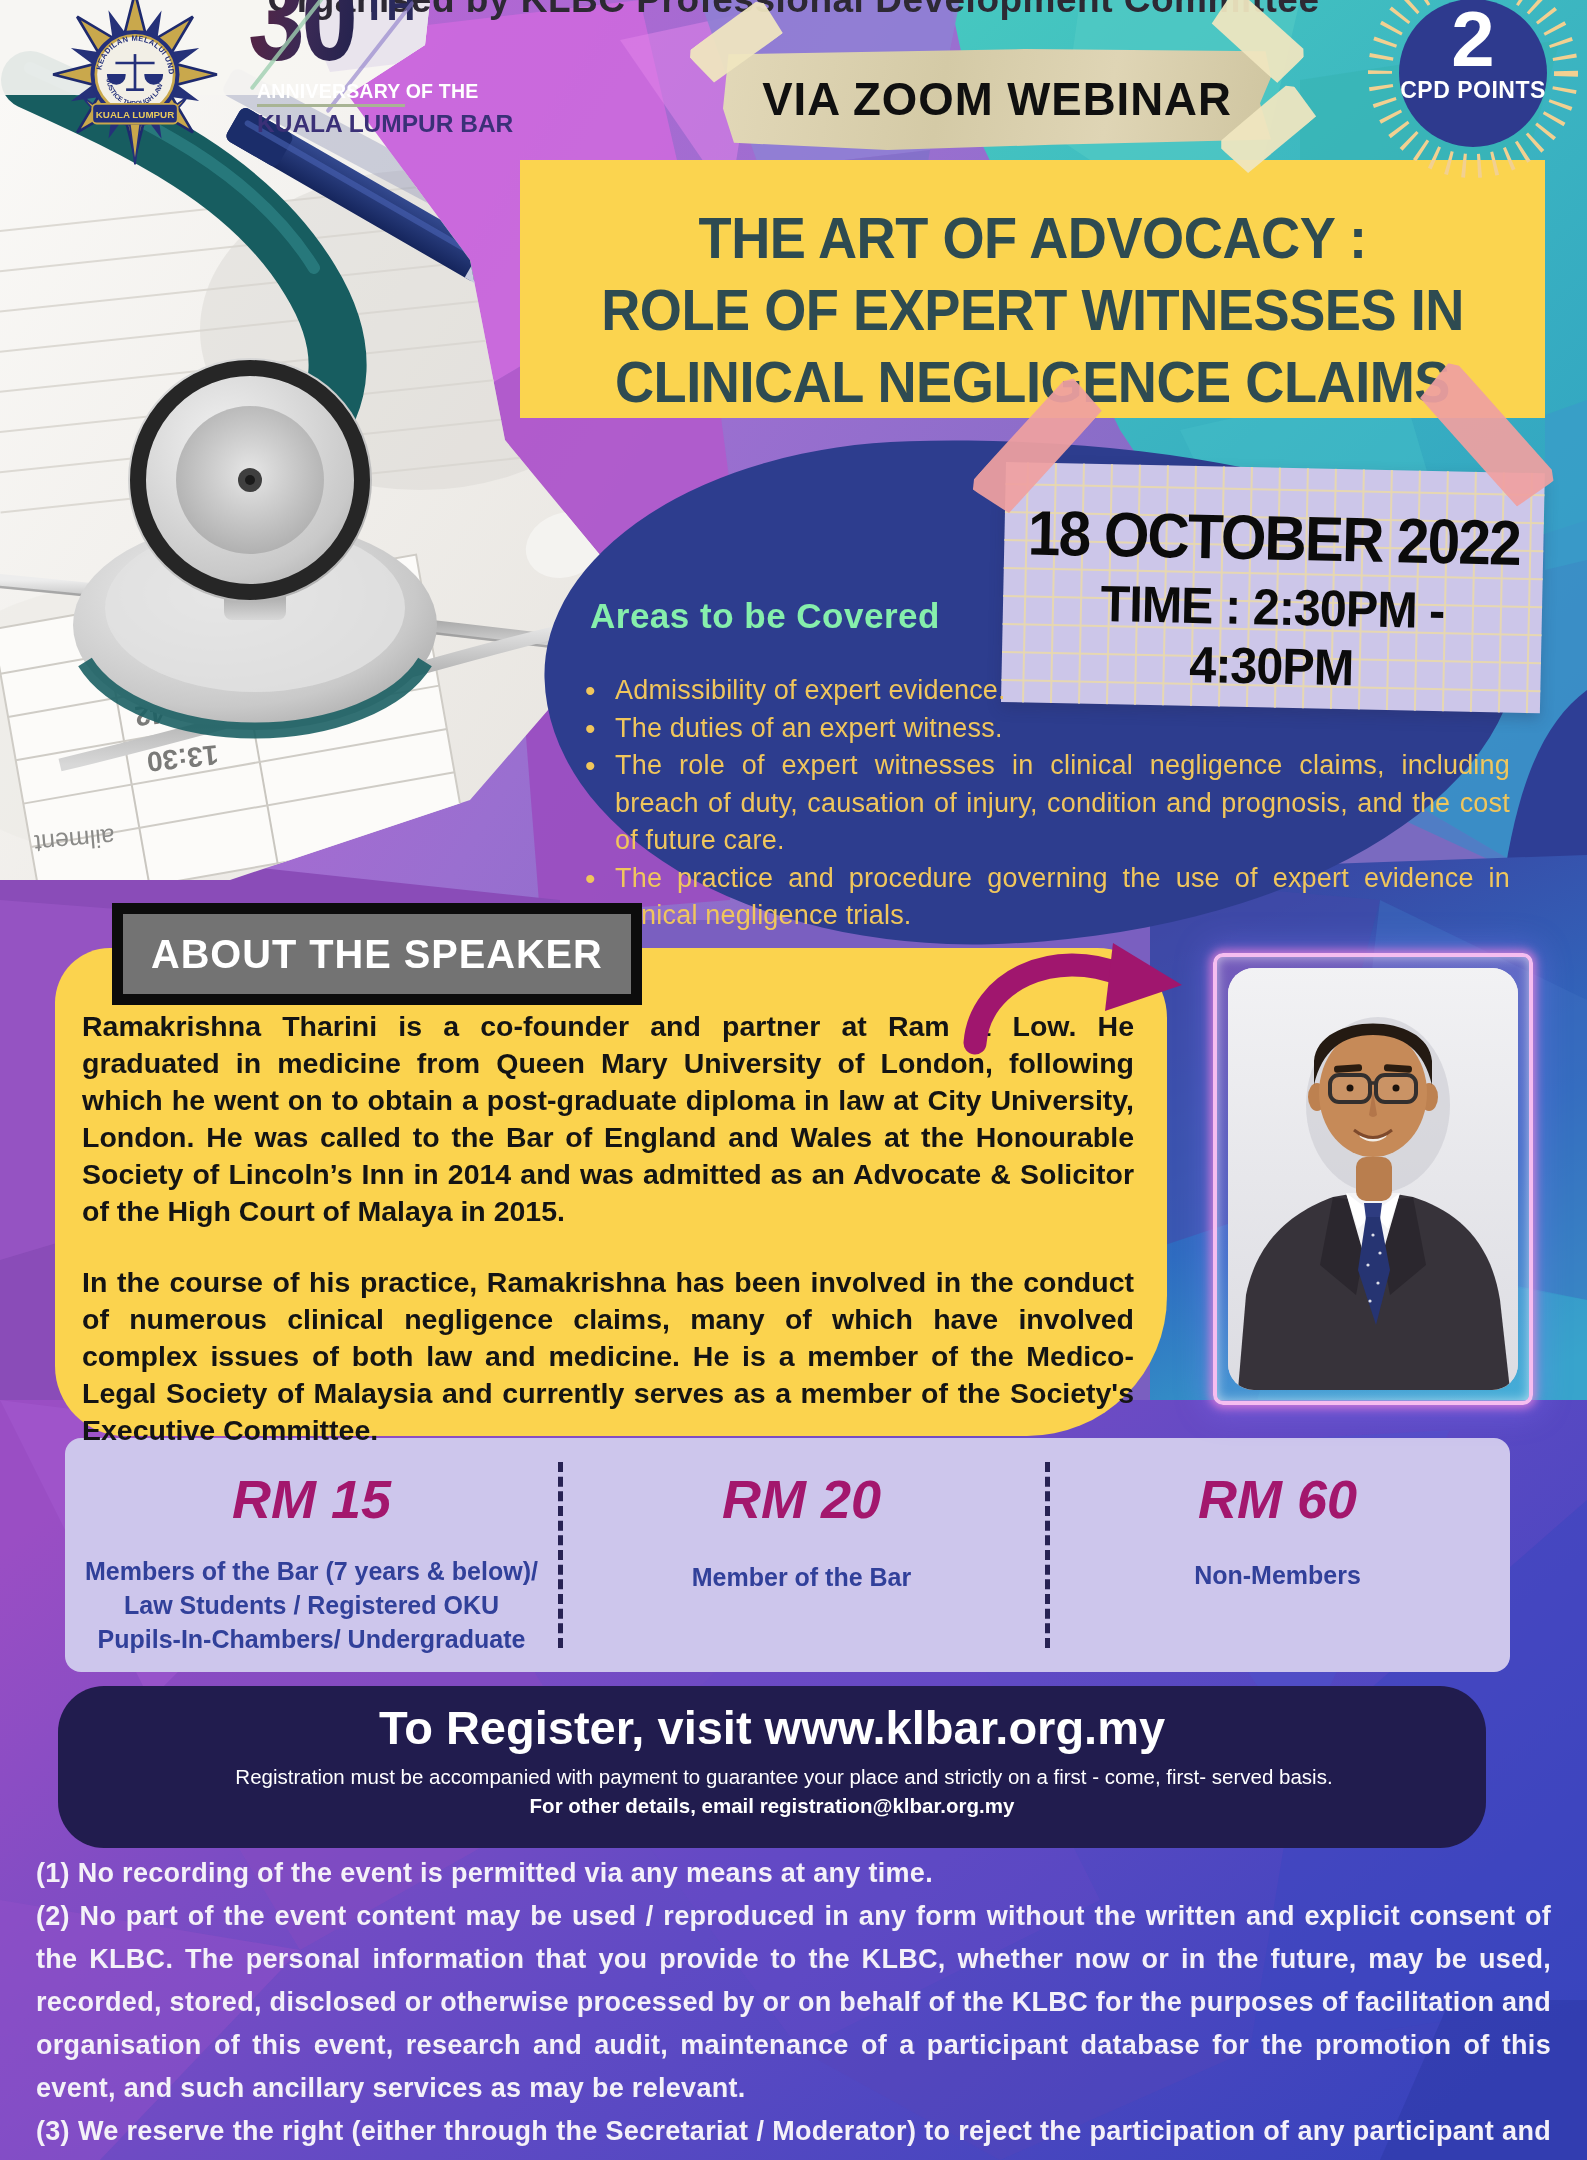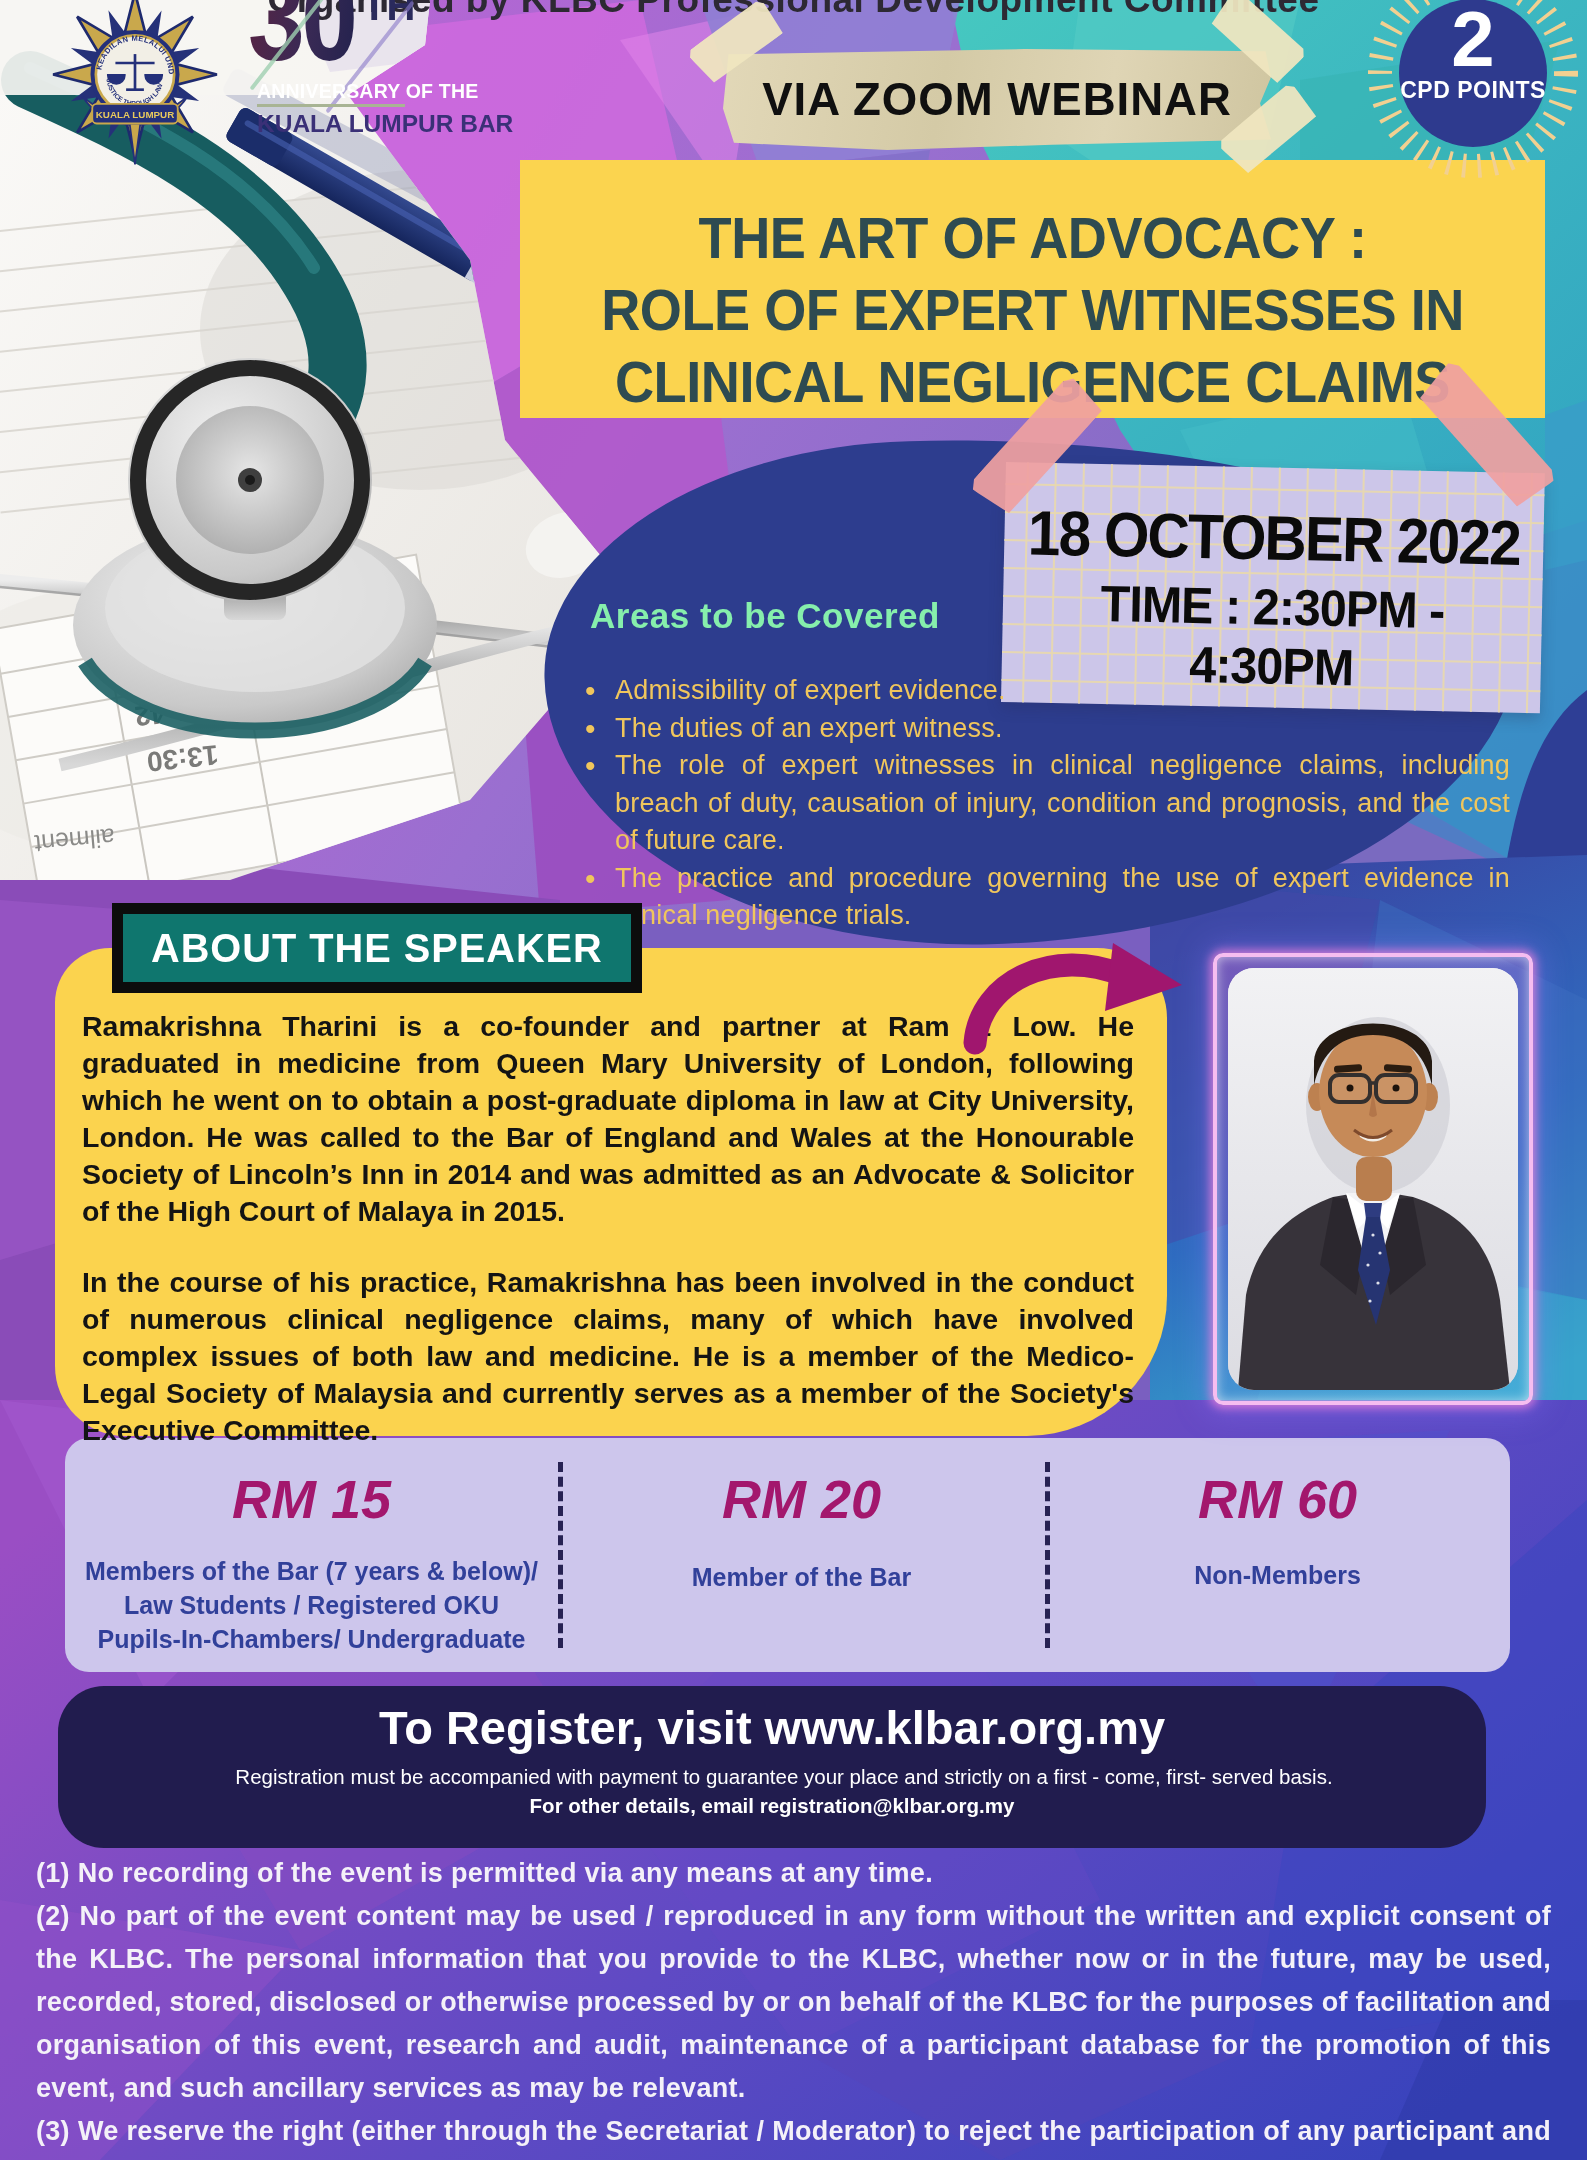--- a/index.html
+++ b/index.html
@@ -51,33 +51,33 @@
   .tape-pink{position:absolute;background:#efa0a0;opacity:.93;z-index:5;
     clip-path:polygon(0 12%,6% 0,94% 6%,100% 18%,96% 100%,4% 94%);}
   .areas-head{position:absolute;left:590px;top:596px;z-index:5;font-size:35px;font-weight:800;color:#86efac;letter-spacing:.5px;}
   .bullets{position:absolute;left:585px;top:672px;width:925px;z-index:5;}
   .bullets .bi{display:flex;margin:0;}
   .bullets .dot{width:30px;font-size:30px;line-height:37.5px;color:#f0c65c;flex:none;}
   .bullets p{margin:0;flex:1;text-align:justify;font-size:27px;line-height:37.5px;color:#f0c65c;letter-spacing:.2px;}
   
   .bubble{position:absolute;left:55px;top:948px;width:1112px;height:488px;background:#fbd34e;z-index:3;
     border-radius:55px 70px 140px 70px;}
-  .spk-box{position:absolute;left:112px;top:903px;width:530px;height:90px;z-index:6;background:#0f766e;
+  .spk-box{position:absolute;left:112px;top:903px;width:530px;height:102px;z-index:6;background:#737373;
     border:11px solid #0c0c0c;box-sizing:border-box;display:flex;align-items:center;justify-content:center;text-align:center;}
   .spk-box span{font-size:41px;font-weight:800;color:#fff;letter-spacing:1px;transform:scaleX(.97);}
   .bio{position:absolute;left:82px;top:1008px;width:1052px;z-index:5;}
   .bio p{margin:0 0 34px 0;text-align:justify;font-size:28.5px;line-height:37px;font-weight:700;color:#141414;}
   .arrow-svg{position:absolute;left:950px;top:925px;width:240px;height:140px;z-index:6;}
   .frame{position:absolute;left:1213px;top:953px;width:320px;height:452px;z-index:5;box-sizing:border-box;
     border:4px solid #f6bdf0;border-radius:10px;padding:11px;
     background:linear-gradient(160deg,rgba(220,120,220,.35),rgba(120,110,230,.3) 55%,rgba(90,190,235,.35));
     box-shadow:0 0 10px 3px rgba(244,130,220,.75),0 0 30px 8px rgba(140,120,255,.35),inset 0 0 12px rgba(255,255,255,.6);}
   .frame-inner{width:100%;height:100%;border-radius:26px;overflow:hidden;background:linear-gradient(#f1f1f4,#d9d9de);}
   
-  .pricing{position:absolute;left:65px;top:1438px;width:1445px;height:234px;background:#cdc6ec;border-radius:24px;z-index:3;}
+  .pricing{position:absolute;left:65px;top:1438px;width:1445px;height:234px;background:#cdc6ec;border-radius:16px;z-index:3;}
   .tier{position:absolute;top:0;height:100%;text-align:center;}
   .tier .price{margin-top:30px;font-size:54px;font-weight:900;font-style:italic;color:#a3176d;letter-spacing:0;}
   .tier .lab{margin-top:24px;font-size:25px;line-height:34px;font-weight:700;color:#31409a;}
   .pdiv{position:absolute;top:24px;height:186px;border-left:5px dashed #272253;z-index:4;}
   
   .register{position:absolute;left:58px;top:1686px;width:1428px;height:162px;background:#211c4e;border-radius:46px;z-index:3;
     text-align:center;color:#fff;}
   .reg-h{margin-top:14px;font-size:47px;font-weight:700;}
   .reg-n1{margin-top:10px;font-size:20.5px;font-weight:400;margin-left:24px;}
   .reg-n2{margin-top:5px;font-size:20.5px;font-weight:700;}

